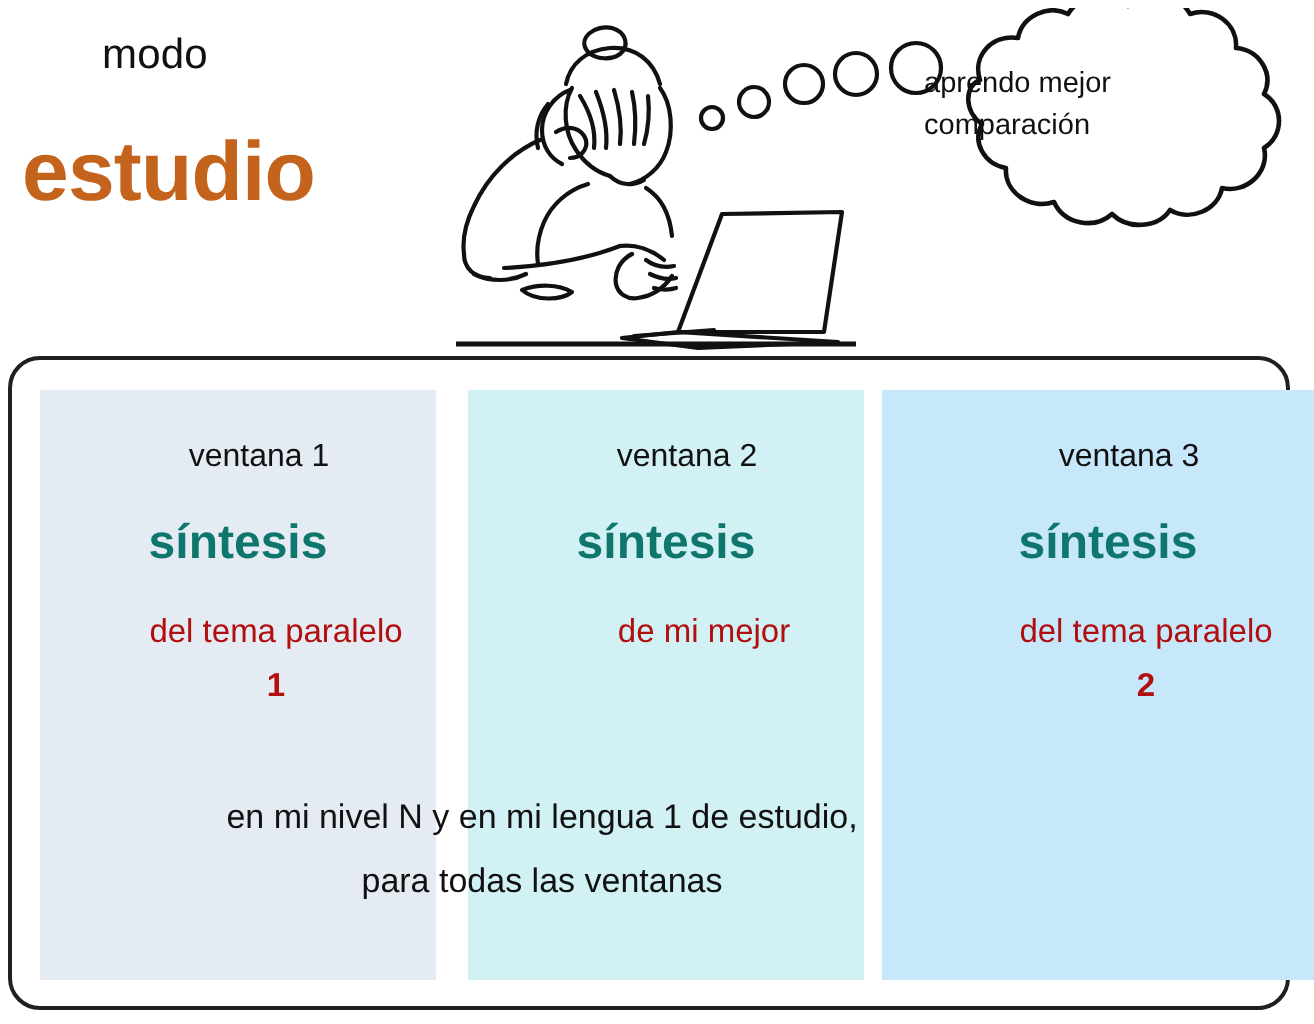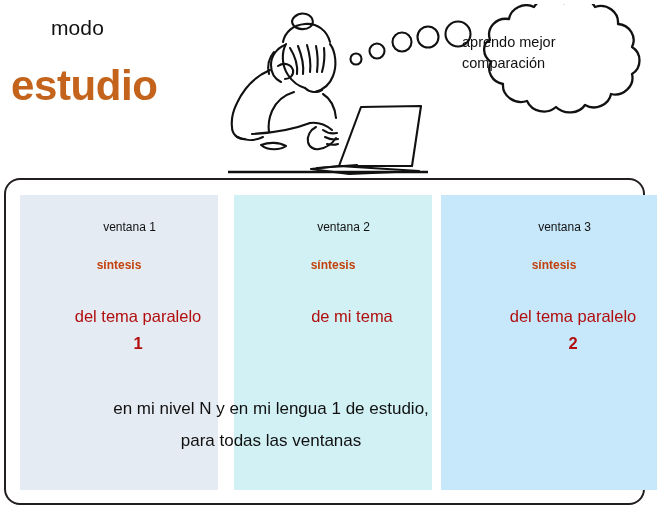--- a/index.html
+++ b/index.html
@@ -86,32 +86,32 @@
   }
   #column-1 { left: 20px;  background: #e5ebf3; }
   #column-2 { left: 234px; background: #d2f1f4; }
   #column-3 { left: 441px; width: 226px; background: #c7e7fb; }
 
   .col-title {
     position: absolute;
     top: 25px;
     left: 0; right: 0;
     text-align: center;
-    font-size: 12px;
+    font-size: 16px;
     color: #111111;
     margin-left: 21px;
   }
   .col-heading {
     position: absolute;
     top: 63px;
     left: 0; right: 0;
     text-align: center;
-    font-size: 12px;
+    font-size: 24px;
     font-weight: bold;
-    color: #c2410c;
+    color: #0f766e;
   }
   .col-body {
     position: absolute;
     top: 108px;
     left: 0; right: 0;
     text-align: center;
     font-size: 16.5px;
     line-height: 27px;
     color: #b10e0e;
   }
@@ -228,21 +228,21 @@
   <div class="col-body">
     <span>del tema paralelo</span>
     <span class="strong">1</span>
   </div>
 </div>
 
 <div class="column" id="column-2">
   <div class="col-title">ventana 2</div>
   <div class="col-heading">síntesis</div>
   <div class="col-body">
-    <span>de mi tema</span>
+    <span>de mi mejor</span>
   </div>
 </div>
 
 <div class="column" id="column-3">
   <div class="col-title">ventana 3</div>
   <div class="col-heading">síntesis</div>
   <div class="col-body">
     <span>del tema paralelo</span>
     <span class="strong">2</span>
   </div>

